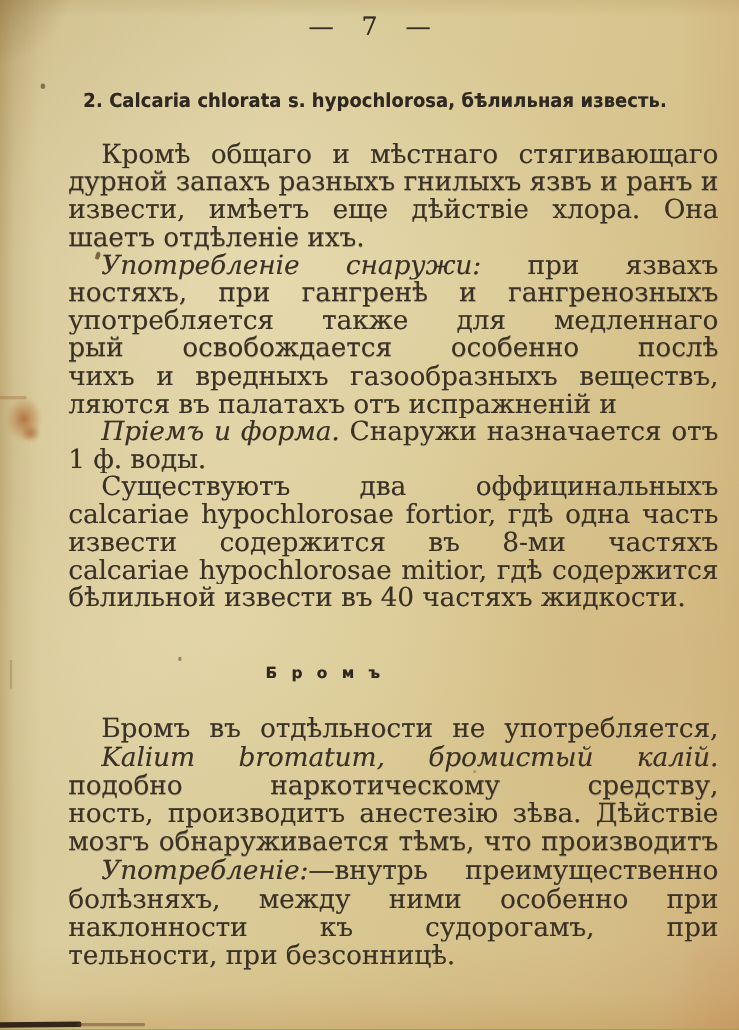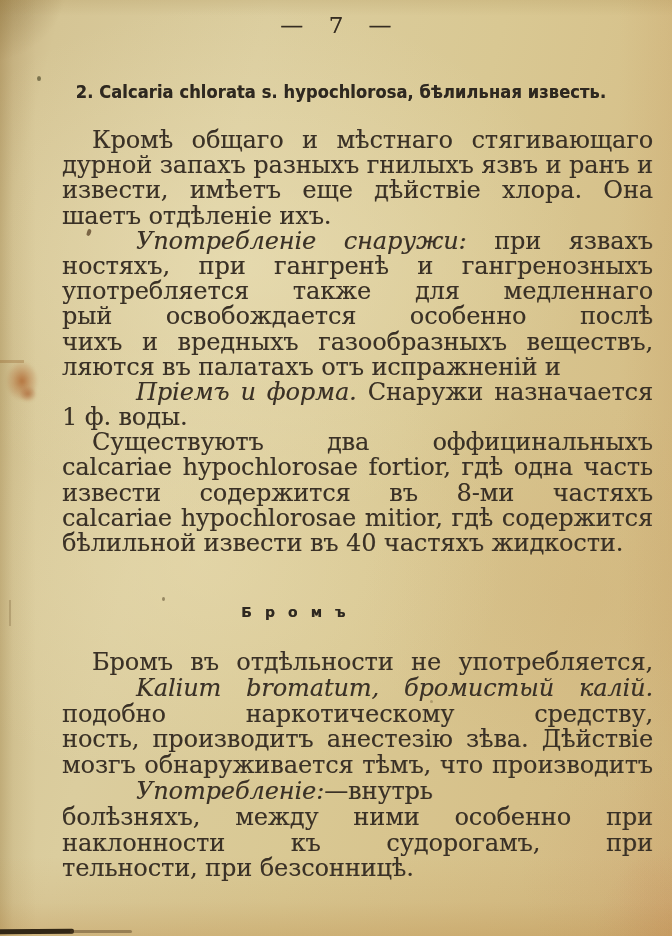--- a/index.html
+++ b/index.html
@@ -50,21 +50,21 @@
     letter-spacing:13px;color:#2e2820;text-shadow:0 0 0.6px rgba(46,40,32,0.55);}
   .tb{position:absolute;left:62px;width:591px;}
   .tb1{top:128px;}
   .tb2{top:650px;}
   .ln{font-size:24px;line-height:25.2px;height:25.2px;overflow:hidden;
     letter-spacing:-0.1px;text-shadow:0.3px 0.3px 0.6px rgba(58,48,36,0.38);}
   .tb2 .ln{line-height:25.8px;height:25.8px;}
   .j{text-align:justify;text-align-last:justify;}
   .last{text-align:left;}
   .ind{text-indent:30px;}
-  .it{font-style:italic;margin-left:44px;}
+  .it{font-style:italic;}
 </style>
 </head>
 <body>
 
 <div class="page">
 
   <div class="pagenum">— 7 —</div>
 
   <div class="h1">2. Calcaria chlorata s. hypochlorosa, бѣлильная известь.</div>
 

